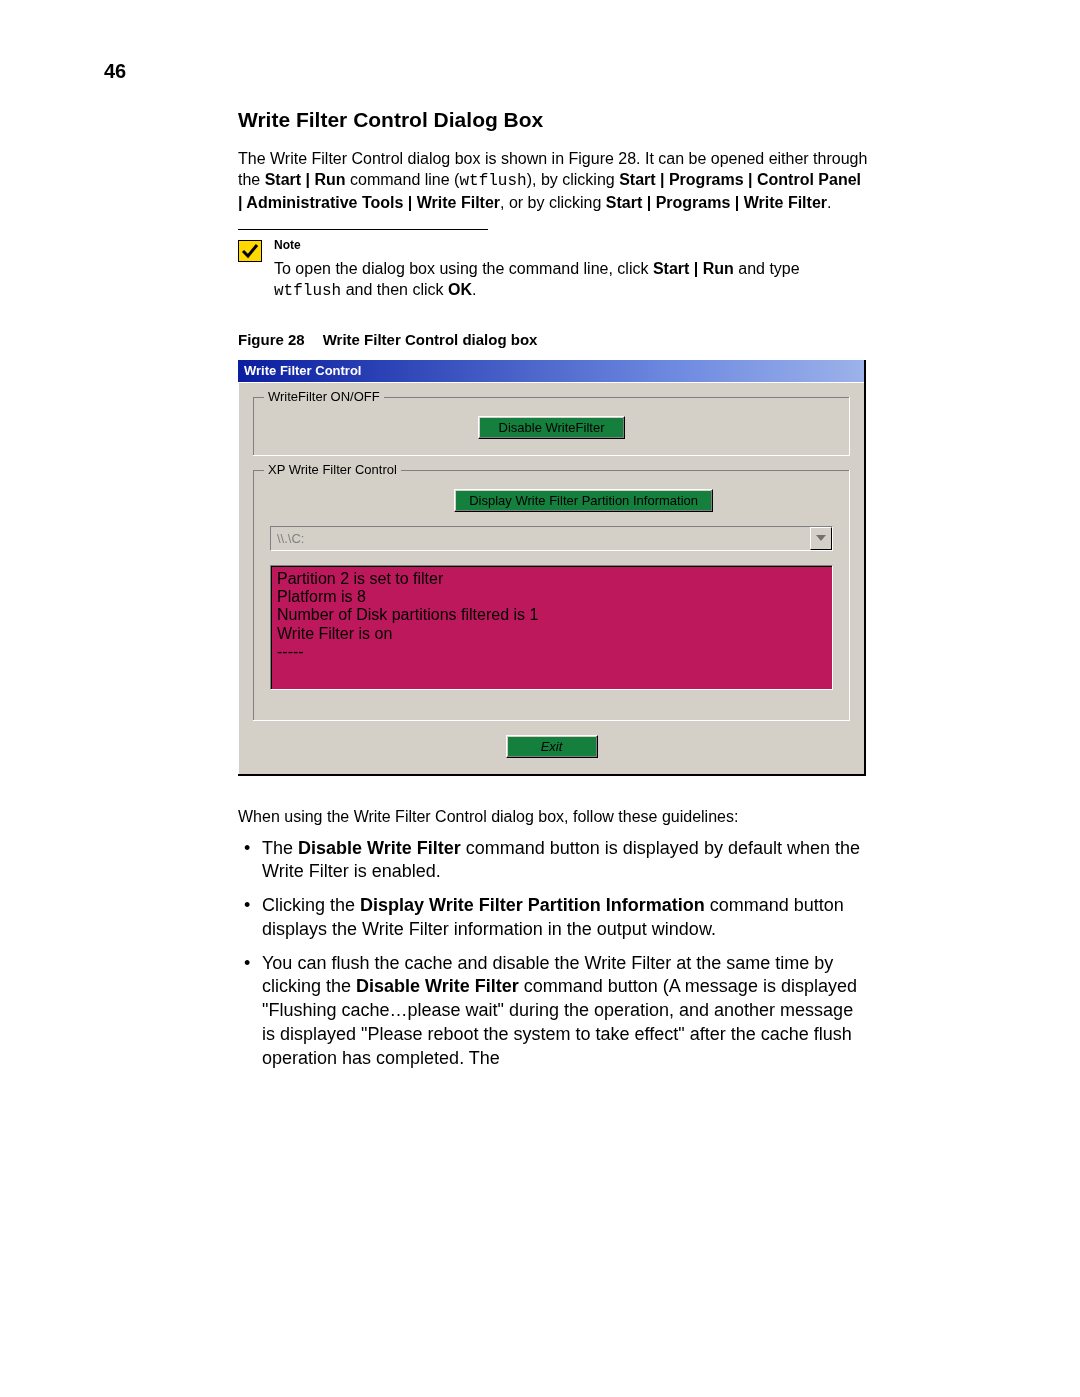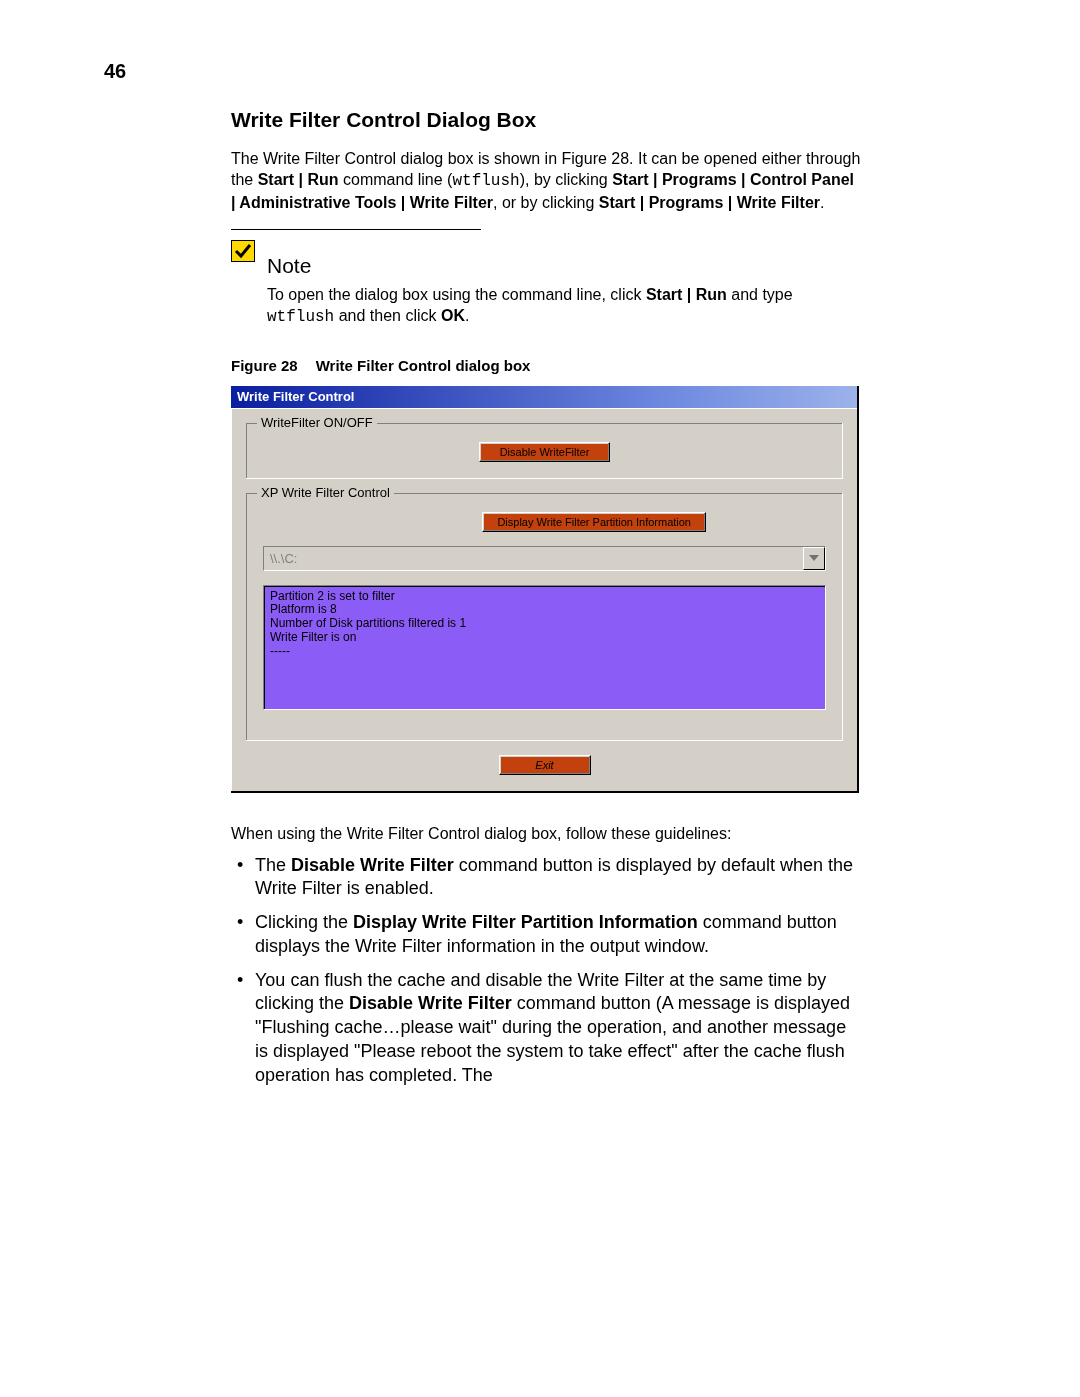--- a/index.html
+++ b/index.html
@@ -18,21 +18,21 @@
   .page-number {
     position: absolute;
     top: 60px;
     left: 104px;
     font-size: 20px;
     font-weight: bold;
   }
   .content {
     position: absolute;
     top: 108px;
-    left: 231px;
+    left: 238px;
     width: 630px;
   }
   h2.section-title {
     font-size: 21px;
     font-weight: bold;
     margin: 0 0 16px 0;
   }
   p.body {
     font-size: 16px;
     line-height: 1.32;
@@ -50,21 +50,21 @@
   .note-icon {
     width: 22px; height: 20px;
     background: #ffd800;
     border: 1px solid #000;
     position: relative;
     flex: 0 0 22px;
     margin-top: 2px;
   }
   .note-icon svg { position: absolute; top: 1px; left: 1px; }
   .note-text { flex: 1; }
-  .note-title { font-weight: normal; font-size: 21px; margin: 16px 0 6px 0; }
+  .note-title { font-weight: bold; font-size: 12px; margin: 0 0 6px 0; }
   .note-body { font-size: 16px; line-height: 1.32; margin: 0 0 0 0; }
 
   .figure-caption {
     font-size: 15px;
     font-weight: bold;
     margin: 28px 0 12px 0;
   }
   .figure-caption .fignum { margin-right: 18px; }
 
   
@@ -110,28 +110,28 @@
     top: -9px;
     left: 10px;
     background: #d4d0c8;
     padding: 0 4px;
     font-size: 13px;
   }
   .row-center { text-align: center; }
   .row-right { text-align: right; }
   .btn {
     display: inline-block;
-    background: #c2410c;
+    background: #15803d;
     border-top: 1px solid #fff;
     border-left: 1px solid #fff;
     border-right: 1px solid #000;
     border-bottom: 1px solid #000;
     padding: 3px 20px;
     font-family: Tahoma, Arial, sans-serif;
-    font-size: 11px;
+    font-size: 13px;
     min-width: 60px;
     text-align: center;
     box-shadow: inset -1px -1px 0 #808080, inset 1px 1px 0 #d4d0c8;
   }
   .btn.wide { padding: 3px 14px; }
   .sunken {
     background: #d4d0c8;
     border-top: 1px solid #808080;
     border-left: 1px solid #808080;
     border-right: 1px solid #fff;
@@ -152,29 +152,29 @@
     width: 20px;
     border-top: 1px solid #fff;
     border-left: 1px solid #fff;
     border-right: 1px solid #000;
     border-bottom: 1px solid #000;
     background: #d4d0c8;
     position: relative;
   }
   .combo-btn svg { position: absolute; top: 50%; left: 50%; transform: translate(-50%, -50%); opacity: 0.45; }
   .output-area {
-    background: #8b5cf6;
+    background: #be185d;
     border-top: 1px solid #808080;
     border-left: 1px solid #808080;
     border-right: 1px solid #fff;
     border-bottom: 1px solid #fff;
     box-shadow: inset 1px 1px 0 #000;
     height: 115px;
     padding: 4px 6px;
-    font-size: 12px;
+    font-size: 16px;
     line-height: 1.15;
     white-space: pre-line;
     overflow: hidden;
     margin-bottom: 14px;
   }
   .btn-row { display: flex; padding: 0 40px; }
   .btn-row .spacer { flex: 1; }
   .exit-row { text-align: center; margin-top: 4px; font-style: italic; }
   
   .guidelines { margin-top: 30px; }

